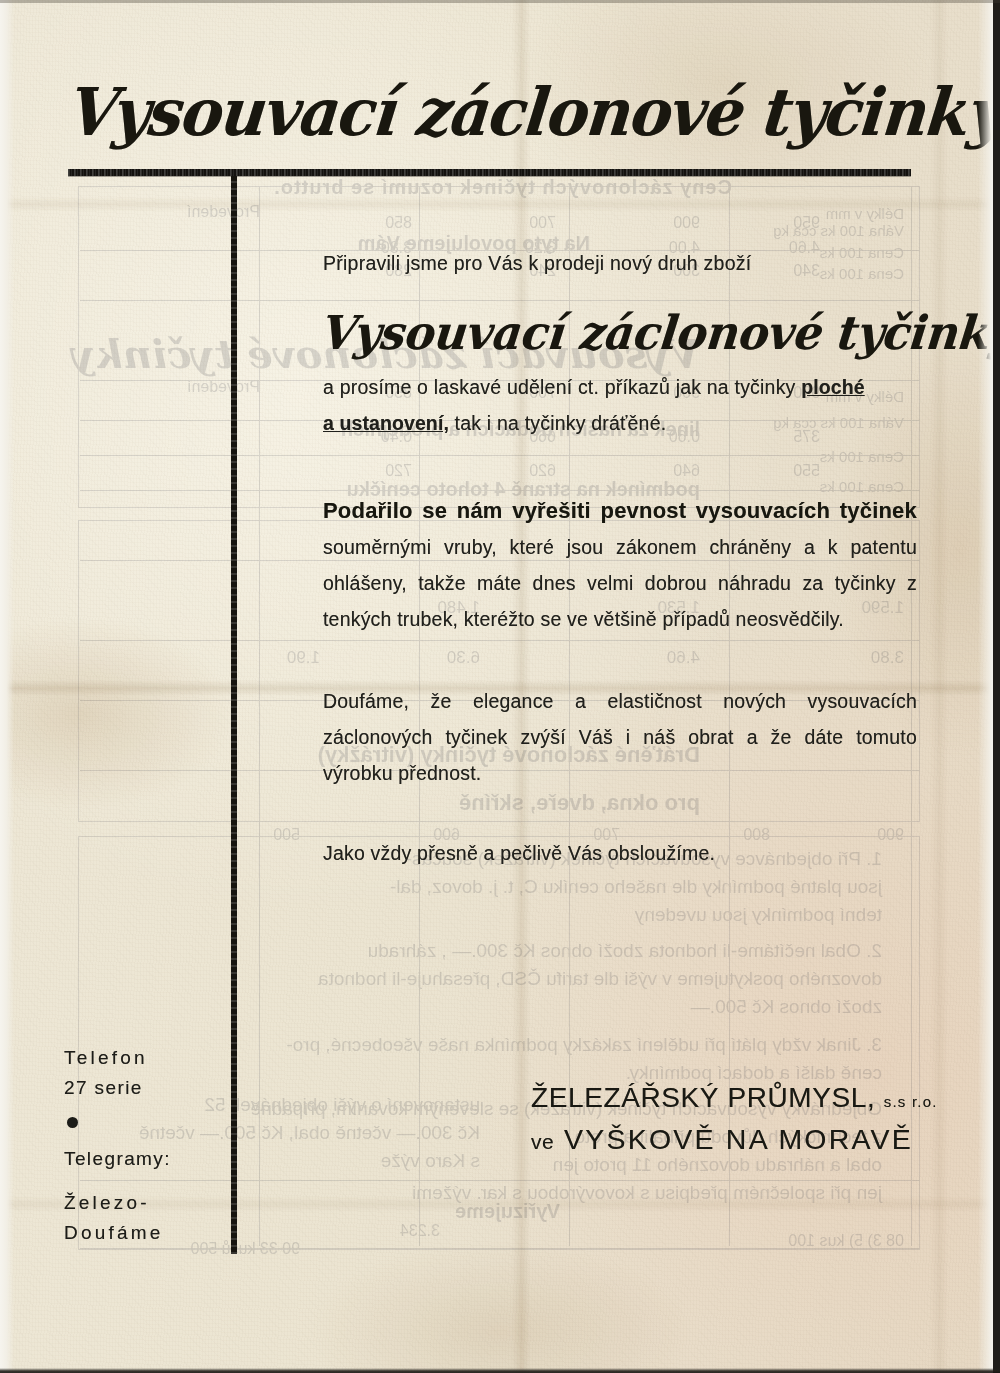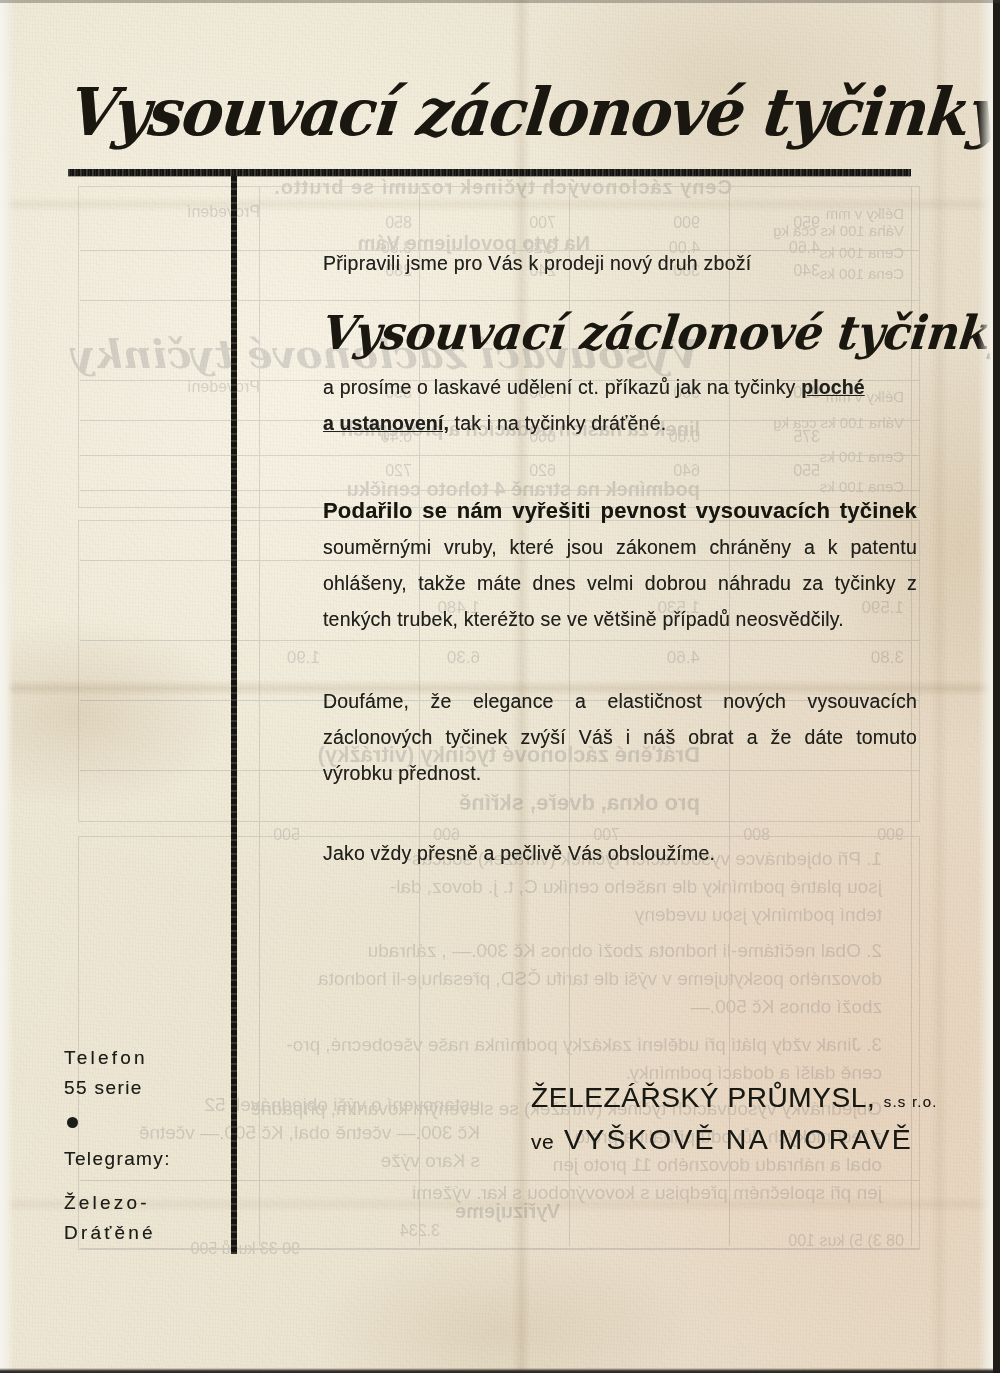--- a/index.html
+++ b/index.html
@@ -392,26 +392,26 @@
 
     <p class="p-body ink-soft">Doufáme, že elegance a elastičnost nových vysouvacích záclonových tyčinek zvýší Váš i náš obrat a že dáte tomuto výrobku přednost.</p>
 
     <div class="gap-a"></div>
 
     <p class="p-body nojust ink-soft">Jako vždy přesně a pečlivě Vás obsloužíme.</p>
   </div>
 
   <div class="contact">
     <div class="ln ink-soft">Telefon</div>
-    <div class="ln tight ink-soft">55 serie</div>
+    <div class="ln tight ink-soft">27 serie</div>
     <div class="dot"></div>
     <div class="ln tight ink-soft">Telegramy:</div>
     <div class="sp"></div>
     <div class="ln ink-soft">Železo-</div>
-    <div class="ln ink-soft">Dráťěné</div>
+    <div class="ln ink-soft">Doufáme</div>
   </div>
 
   <div class="company">
     <div class="co-name ink-soft"><span>ŽELEZÁŘSKÝ PRŮMYSL,</span> <span class="co-suffix">s.s r.o.</span></div>
     <div class="co-city ink-soft"><span class="small">ve</span> <span>VYŠKOVĚ NA MORAVĚ</span></div>
   </div>
 
   <div class="crease crease-h" style="top:680px;"></div>
   <div class="crease crease-h" style="top:196px; opacity:0.55;"></div>
   <div class="crease crease-h" style="top:1196px; opacity:0.5;"></div>

